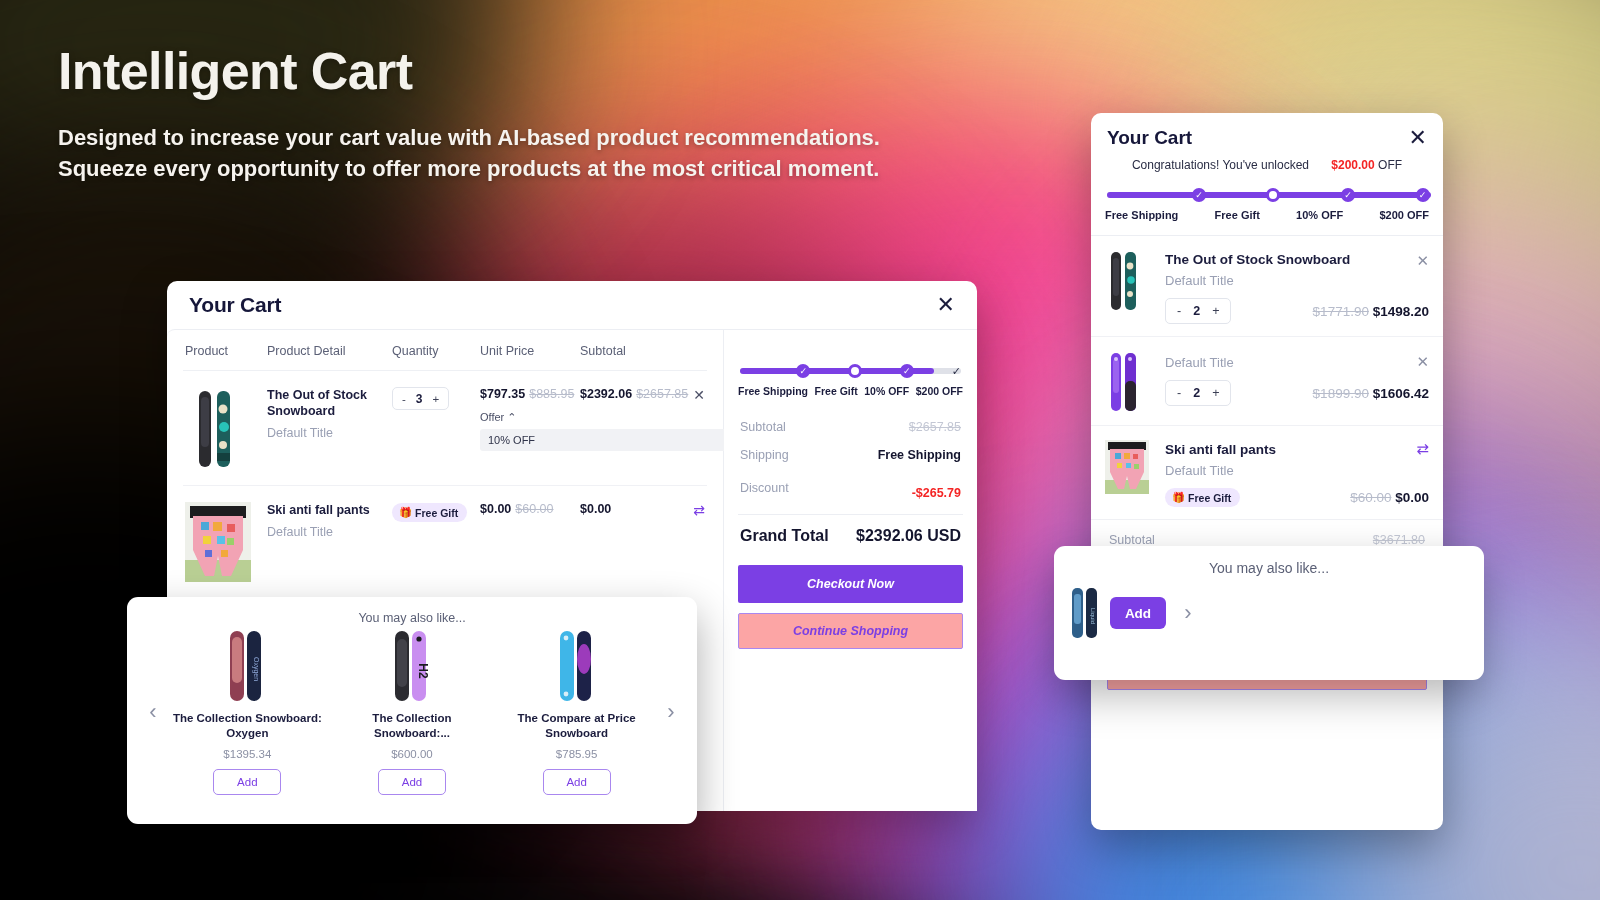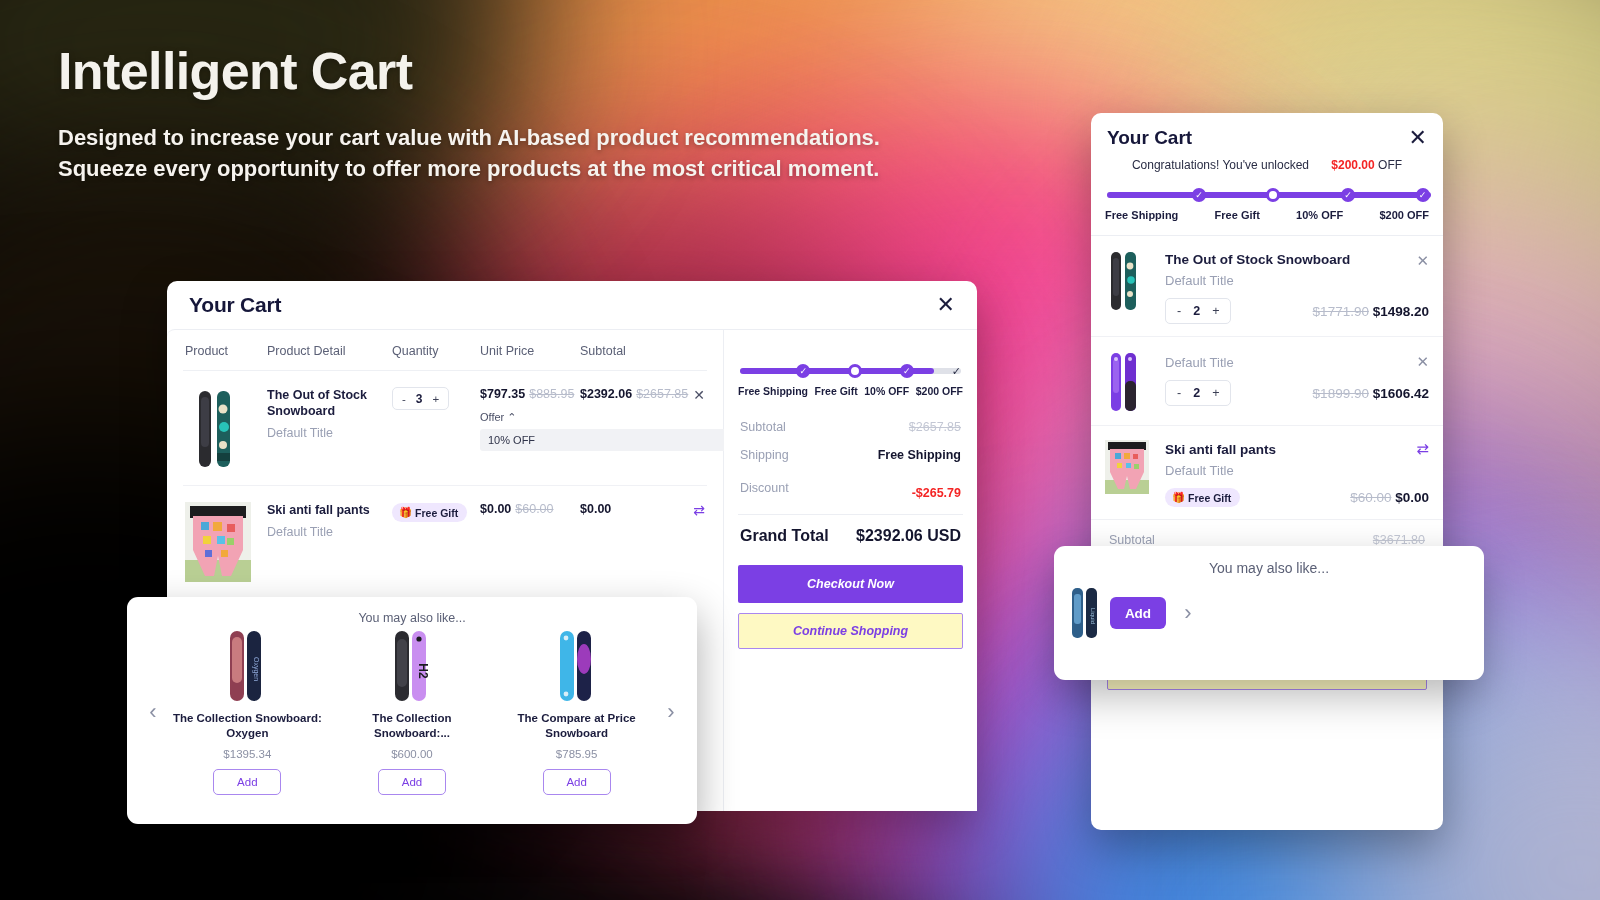--- a/index.html
+++ b/index.html
@@ -114,21 +114,21 @@
   .sum-val.muted { color:#c3c7d4; text-decoration:line-through; font-weight:400; }
   .sum-val.neg { color:#f42525;margin-top:10px; }
   .sum-div { border-top:1px solid #eceef3; margin:7px 0 4px 0; }
   .grand { display:flex; justify-content:space-between; align-items:center; padding:8px 2px 0 2px; }
   .grand-l { font-size:16px; font-weight:700; color:#14152e; }
   .grand-r { font-size:16px; font-weight:700; color:#14152e; }
 
   .btn { display:flex; align-items:center; justify-content:center; border-radius:2px;
          font-size:12.5px; font-weight:700; cursor:pointer;font-style:italic; }
   .btn-primary { background:#7b3fe4; color:#fff; height:38px; margin-top:20px; }
-  .btn-outline { background:#fef9c3; color:#7b3fe4; border:1px solid #a987ef; height:36px; margin-top:10px; }
+  .btn-outline { background:#fca5a5; color:#7b3fe4; border:1px solid #a987ef; height:36px; margin-top:10px; }
 
   
   #reco { left:127px; top:597px; width:570px; height:227px; border-radius:11px;
           box-shadow: 0 16px 40px rgba(0,0,0,.32); z-index:5; }
   .reco-title { text-align:center; font-size:12.5px; color:#5b6076; padding-top:14px; }
   .reco-body { display:flex; align-items:center; justify-content:space-between;
                padding:4px 14px 0 14px; }
   .arrow { color:#8b90a4; font-size:22px; cursor:pointer; user-select:none;
            width:24px; text-align:center; }
   .reco-items { display:flex; gap:0; flex:1; justify-content:space-around; }

